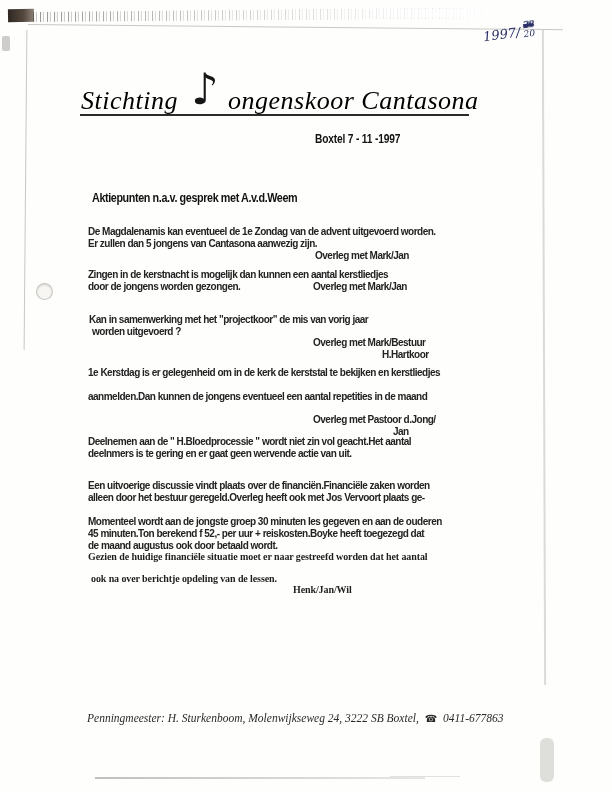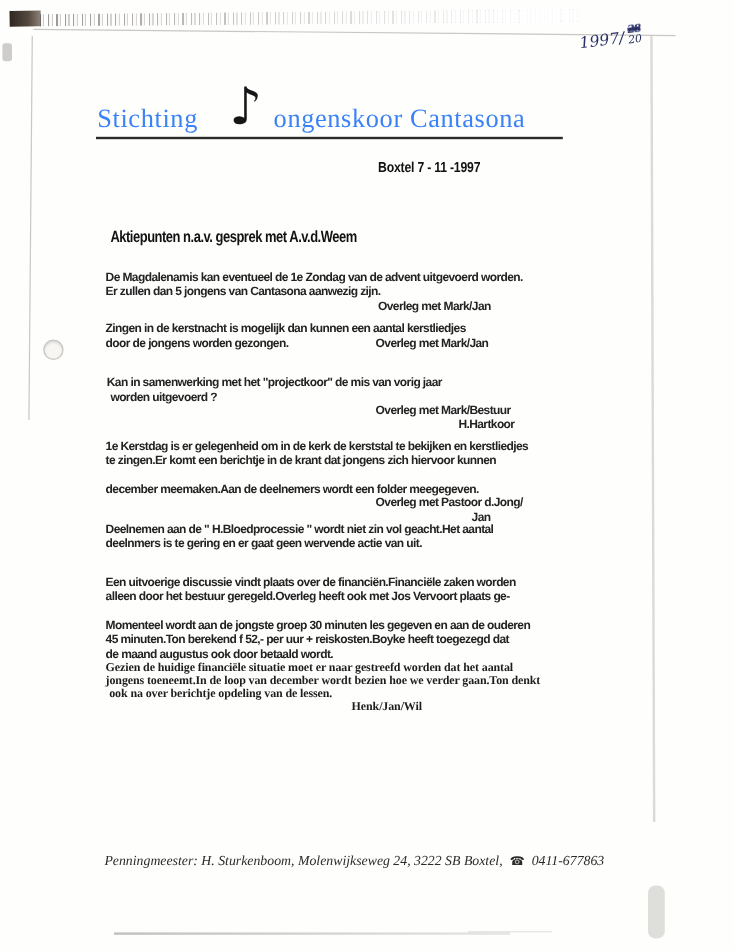--- a/index.html
+++ b/index.html
@@ -1,20 +1,20 @@
 <!DOCTYPE html>
 <html><head>
 <meta charset="utf-8">
 <style>
   html,body{margin:0;padding:0;background:#ffffff;}
   .scan{position:relative;width:612px;height:792px;background:#fefefd;overflow:hidden;
         font-family:"Liberation Sans",sans-serif;}
   .ln{position:absolute;white-space:nowrap;}
   
-  .t-title{font-family:"Liberation Serif",serif;font-size:22px;color:#3b82f6;letter-spacing:.5px;}
+  .t-title{font-family:"Liberation Serif",serif;font-size:26px;color:#000000;letter-spacing:.5px;font-style:italic;}
   .note{font-family:"DejaVu Sans",sans-serif;font-size:43px;color:#161616;line-height:1;}
   .rule{position:absolute;background:#2b2b2b;height:2px;}
   .d{font-weight:700;font-size:12px;color:#121212;letter-spacing:-.2px;
      transform:scaleX(.85);transform-origin:left top;}
   .h{font-weight:700;font-size:13.5px;color:#121212;letter-spacing:-.5px;
      transform:scaleX(.8);transform-origin:left top;}
   
   .b{font-weight:700;font-size:10px;color:#232323;letter-spacing:-.5px;}
   
   .s{font-family:"Liberation Serif",serif;font-weight:700;font-size:10px;color:#1e1e1e;letter-spacing:-.1px;}
@@ -94,36 +94,34 @@
   <div class="ln b" style="left:88px;top:269px">Zingen in de kerstnacht is mogelijk  dan kunnen een aantal kerstliedjes</div>
   <div class="ln b" style="left:88px;top:281px">door de jongens worden gezongen.</div>
   <div class="ln b" style="left:313px;top:281px">Overleg met Mark/Jan</div>
 
   <div class="ln b" style="left:89px;top:314px">Kan in samenwerking met het "projectkoor" de mis van vorig jaar</div>
   <div class="ln b" style="left:92px;top:326px">worden uitgevoerd ?</div>
   <div class="ln b" style="left:313px;top:337px">Overleg met Mark/Bestuur</div>
   <div class="ln b" style="left:382px;top:349px">H.Hartkoor</div>
 
   <div class="ln b" style="left:88px;top:367px">1e Kerstdag is er gelegenheid om in de kerk de kerststal te bekijken en kerstliedjes</div>
-  <div class="ln b" style="left:88px;top:379px">te zingen.Er komt een berichtje in de krant dat jongens  zich hiervoor kunnen</div>
-  <div class="ln b" style="left:88px;top:403px">december meemaken.Aan de deelnemers wordt een folder meegegeven.</div>
+  <div class="ln b" style="left:88px;top:391px">aanmelden.Dan kunnen de jongens eventueel een aantal repetities in de maand</div>
   <div class="ln b" style="left:313px;top:414px">Overleg met Pastoor d.Jong/</div>
   <div class="ln b" style="left:393px;top:426px">Jan</div>
 
   <div class="ln b" style="left:88px;top:436px">Deelnemen aan de " H.Bloedprocessie " wordt niet zin vol geacht.Het aantal</div>
   <div class="ln b" style="left:88px;top:448px">deelnmers is te gering en er gaat geen wervende actie van uit.</div>
 
   <div class="ln b" style="left:88px;top:480px">Een uitvoerige discussie vindt plaats over de financiën.Financiële zaken worden</div>
   <div class="ln b" style="left:88px;top:492px">alleen door het bestuur geregeld.Overleg heeft ook met Jos Vervoort plaats ge-</div>
   <div class="ln b" style="left:88px;top:516px">Momenteel wordt aan de jongste groep  30 minuten les gegeven en aan de ouderen</div>
   <div class="ln b" style="left:88px;top:528px">45 minuten.Ton berekend f 52,- per uur + reiskosten.Boyke heeft toegezegd dat</div>
   <div class="ln b" style="left:88px;top:540px">de maand  augustus ook door betaald wordt.</div>
 
   <div class="ln s" style="left:88px;top:551px">Gezien de huidige financiële situatie moet er naar gestreefd worden dat het aantal</div>
-  <div class="ln s" style="left:88px;top:562px">jongens toeneemt.In de loop van december wordt bezien hoe we verder gaan.Ton denkt</div>
   <div class="ln s" style="left:91px;top:573px">ook na over berichtje opdeling van de lessen.</div>
   <div class="ln s" style="left:293px;top:584px">Henk/Jan/Wil</div>
 
   <div class="ln f" style="left:87px;top:712px">
     <span>Penningmeester: H. Sturkenboom, Molenwijkseweg 24, 3222 SB  Boxtel,</span>
     <span class="ph">☎</span>
     <span>0411-677863</span>
   </div>
 
 </div>

